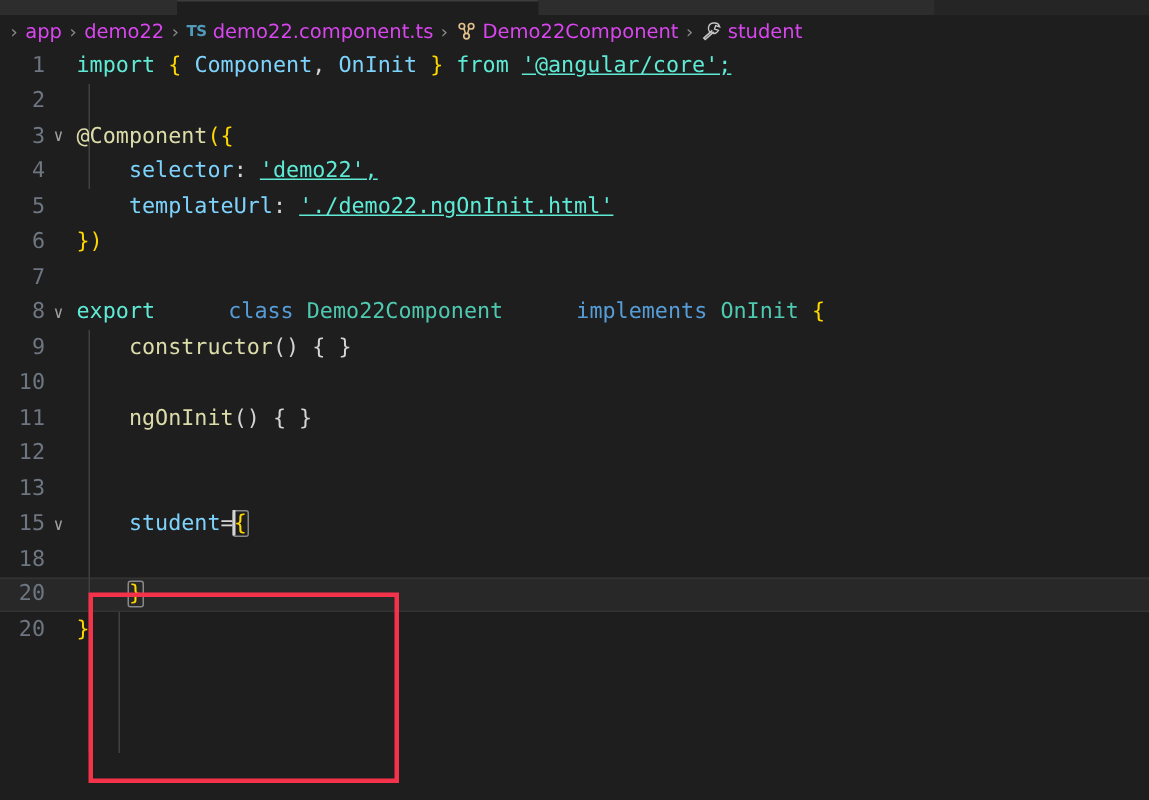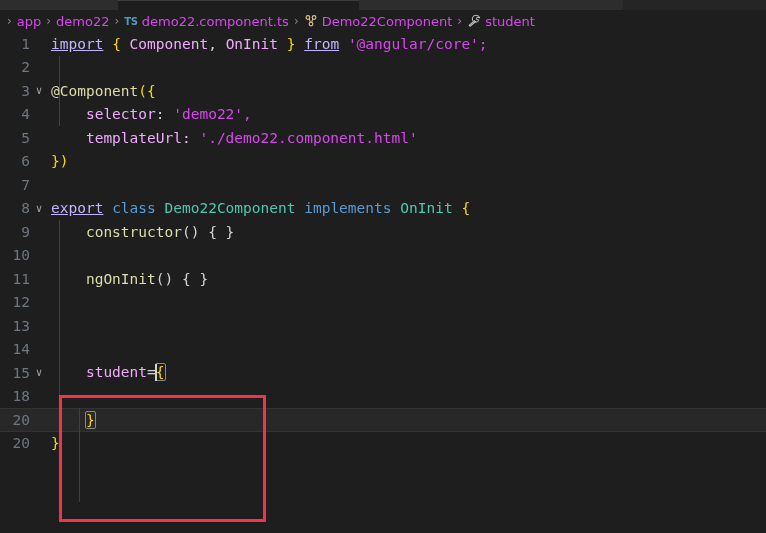--- a/index.html
+++ b/index.html
@@ -115,25 +115,25 @@
 
   
   .guide {
     position: absolute;
     width: 1px;
     background: #404040;
     z-index: 1;
   }
 
   
-  .t-kw      { color: #c4b5fd; text-decoration: underline; }   
-  .t-blue    { color: #569cd6; }   
-  .t-var     { color: #f0abfc; }   
+  .t-kw      { color: #5eead4; }   
+  .t-blue    { color: #569cd6; margin-left: 40px; }   
+  .t-var     { color: #7dd3fc; }   
   .t-type    { color: #4ec9b0; }   
-  .t-str     { color: #d946ef; }   
+  .t-str     { color: #5eead4; text-decoration: underline; }   
   .t-num     { color: #b5cea8; }   
   .t-punct   { color: #d4d4d4; }
   .t-deco    { color: #dcdcaa; }   
   .t-brk-y   { color: #ffd700; }
 
   .brkbox {
     outline: 1px solid #888;
     border-radius: 1px;
   }
 
@@ -231,21 +231,21 @@
 
     <div class="row">
       <span class="gutter">4</span>
       <span class="fold"></span>
       <span class="code">    <span class="t-var">selector</span><span class="t-punct">:</span> <span class="t-str">'demo22',</span></span>
     </div>
 
     <div class="row">
       <span class="gutter">5</span>
       <span class="fold"></span>
-      <span class="code">    <span class="t-var">templateUrl</span><span class="t-punct">:</span> <span class="t-str">'./demo22.component.html'</span></span>
+      <span class="code">    <span class="t-var">templateUrl</span><span class="t-punct">:</span> <span class="t-str">'./demo22.ngOnInit.html'</span></span>
     </div>
 
     <div class="row">
       <span class="gutter">6</span>
       <span class="fold"></span>
       <span class="code"><span class="t-brk-y">})</span></span>
     </div>
 
     <div class="row">
       <span class="gutter">7</span>
@@ -281,25 +281,20 @@
       <span class="gutter">12</span>
       <span class="fold"></span>
       <span class="code"></span>
     </div>
 
     <div class="row">
       <span class="gutter">13</span>
       <span class="fold"></span>
     </div>
 
-    <div class="row">
-      <span class="gutter">14</span>
-      <span class="fold"></span>
-      <span class="code"></span>
-    </div>
 
     <div class="row">
       <span class="gutter">15</span>
       <span class="fold">∨</span>
       <span class="code">    <span class="t-var">student</span><span class="t-punct">=</span><span class="caret"></span><span class="t-brk-y brkbox">{</span></span>
     </div>
 
 
 
     <div class="row">

